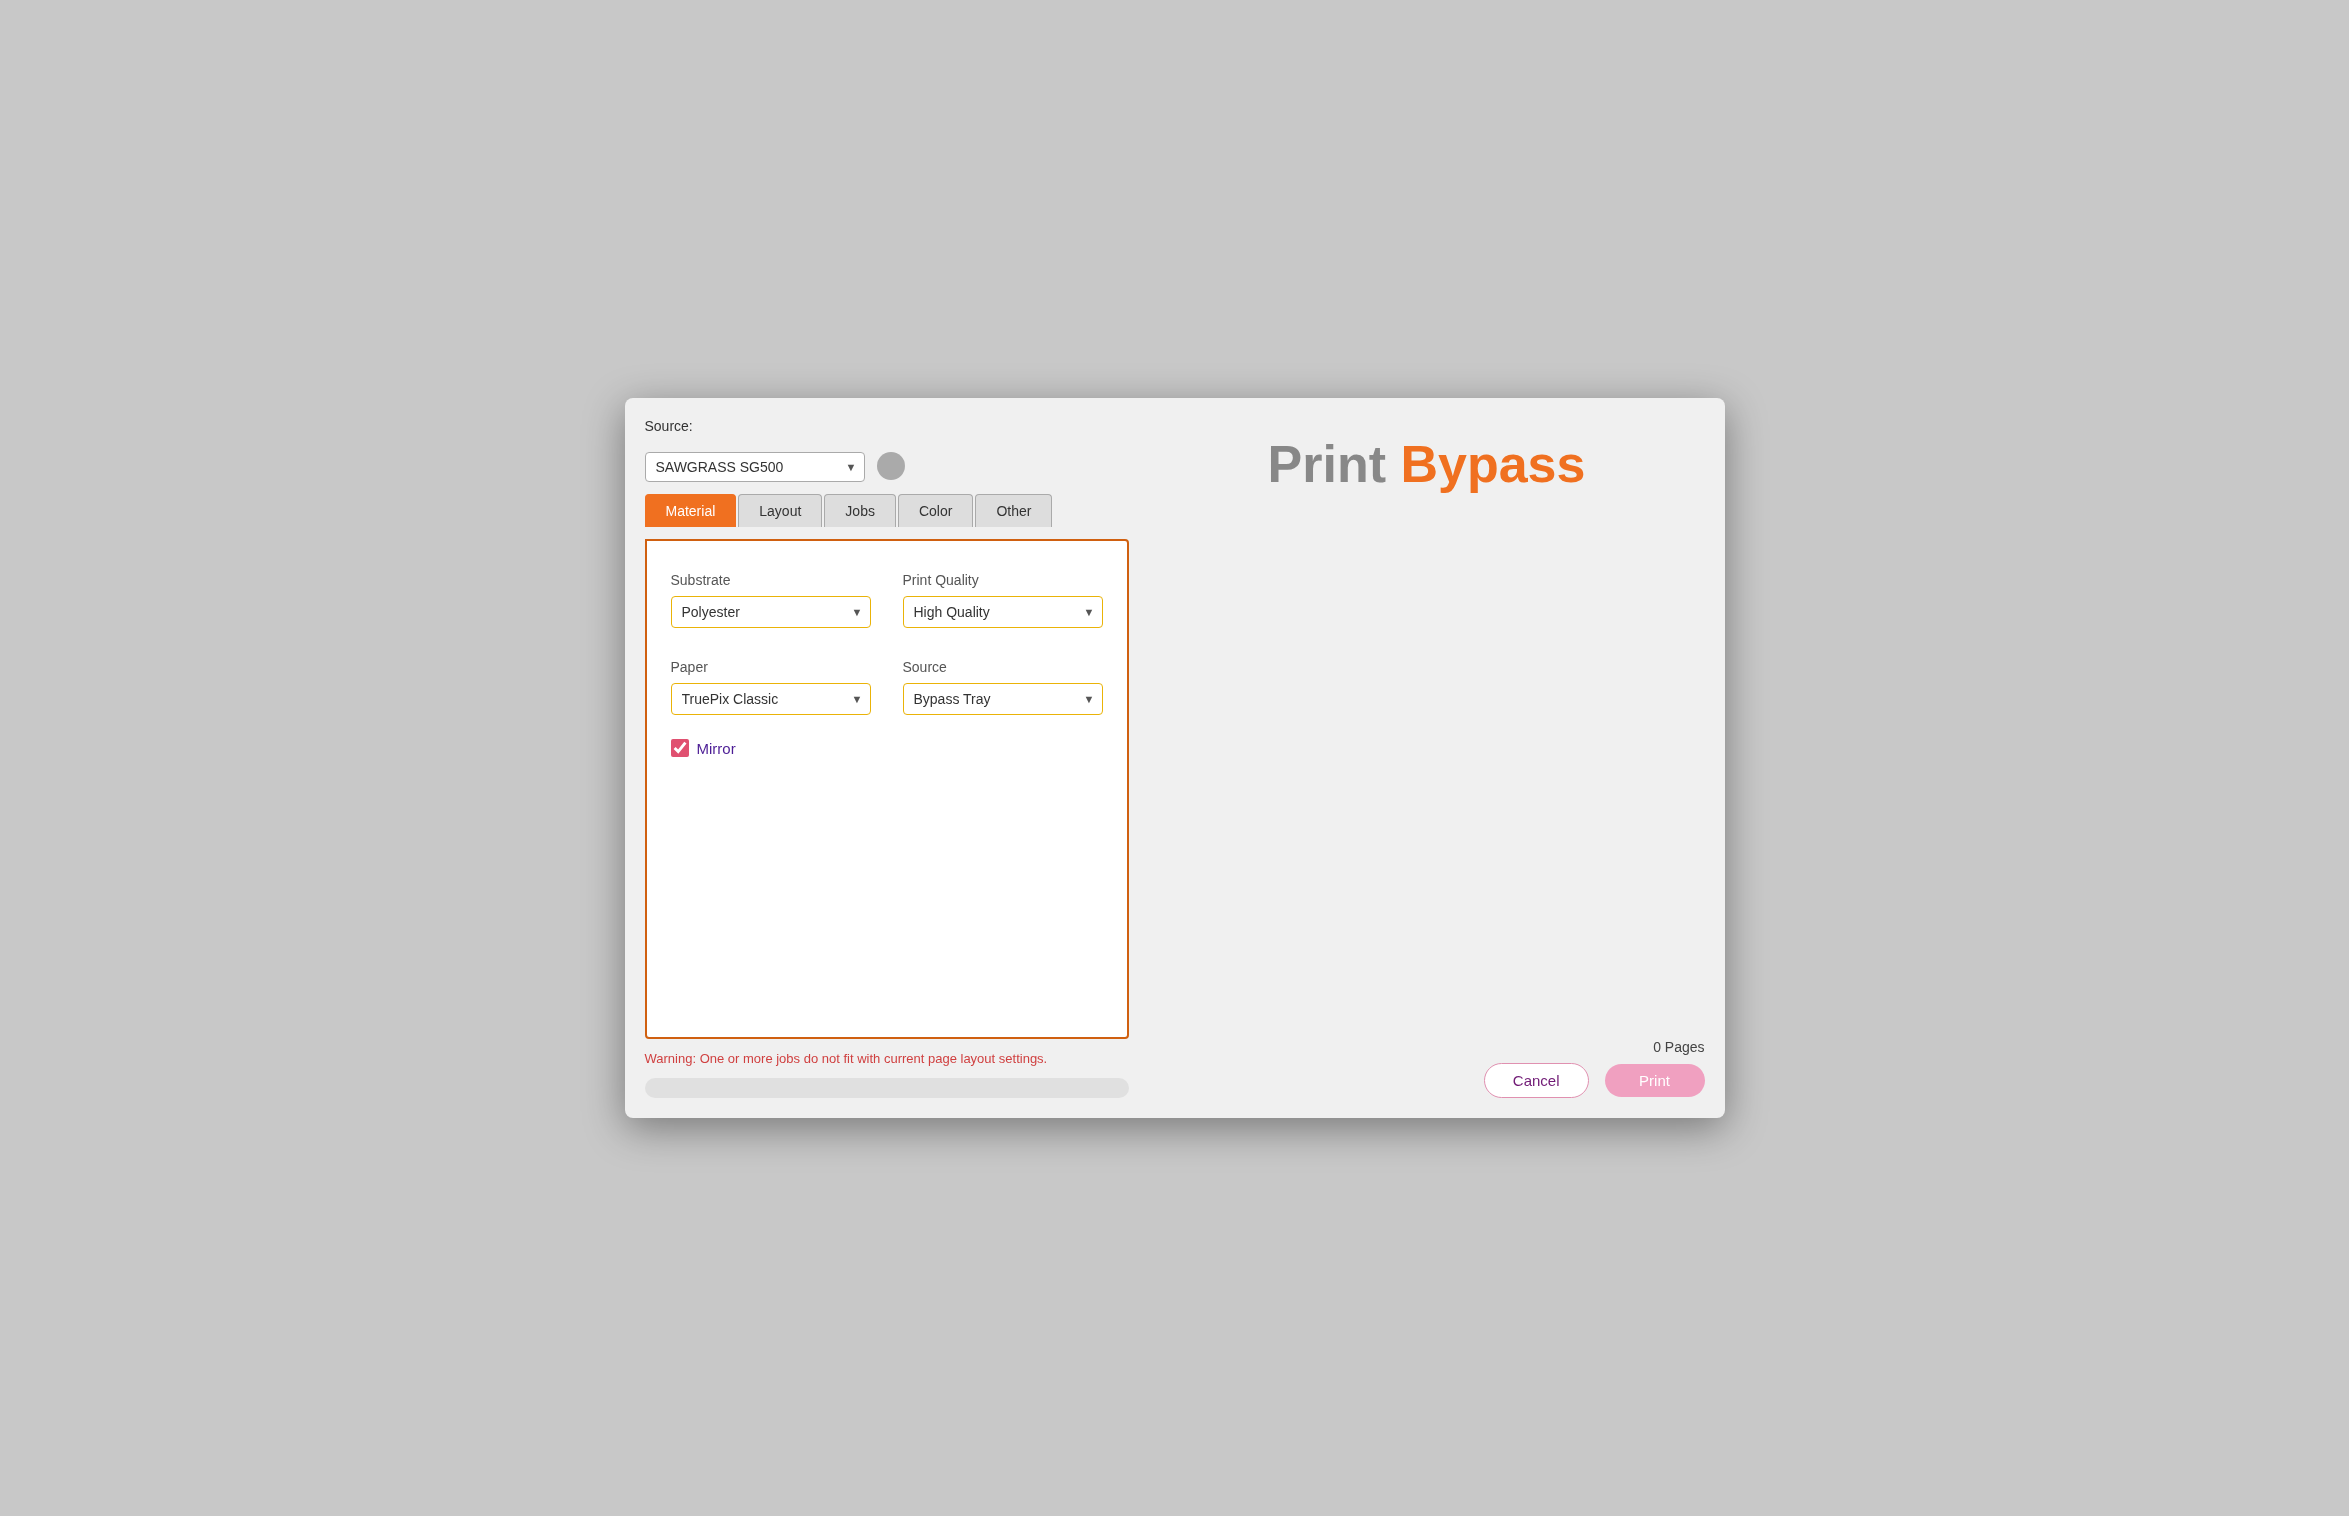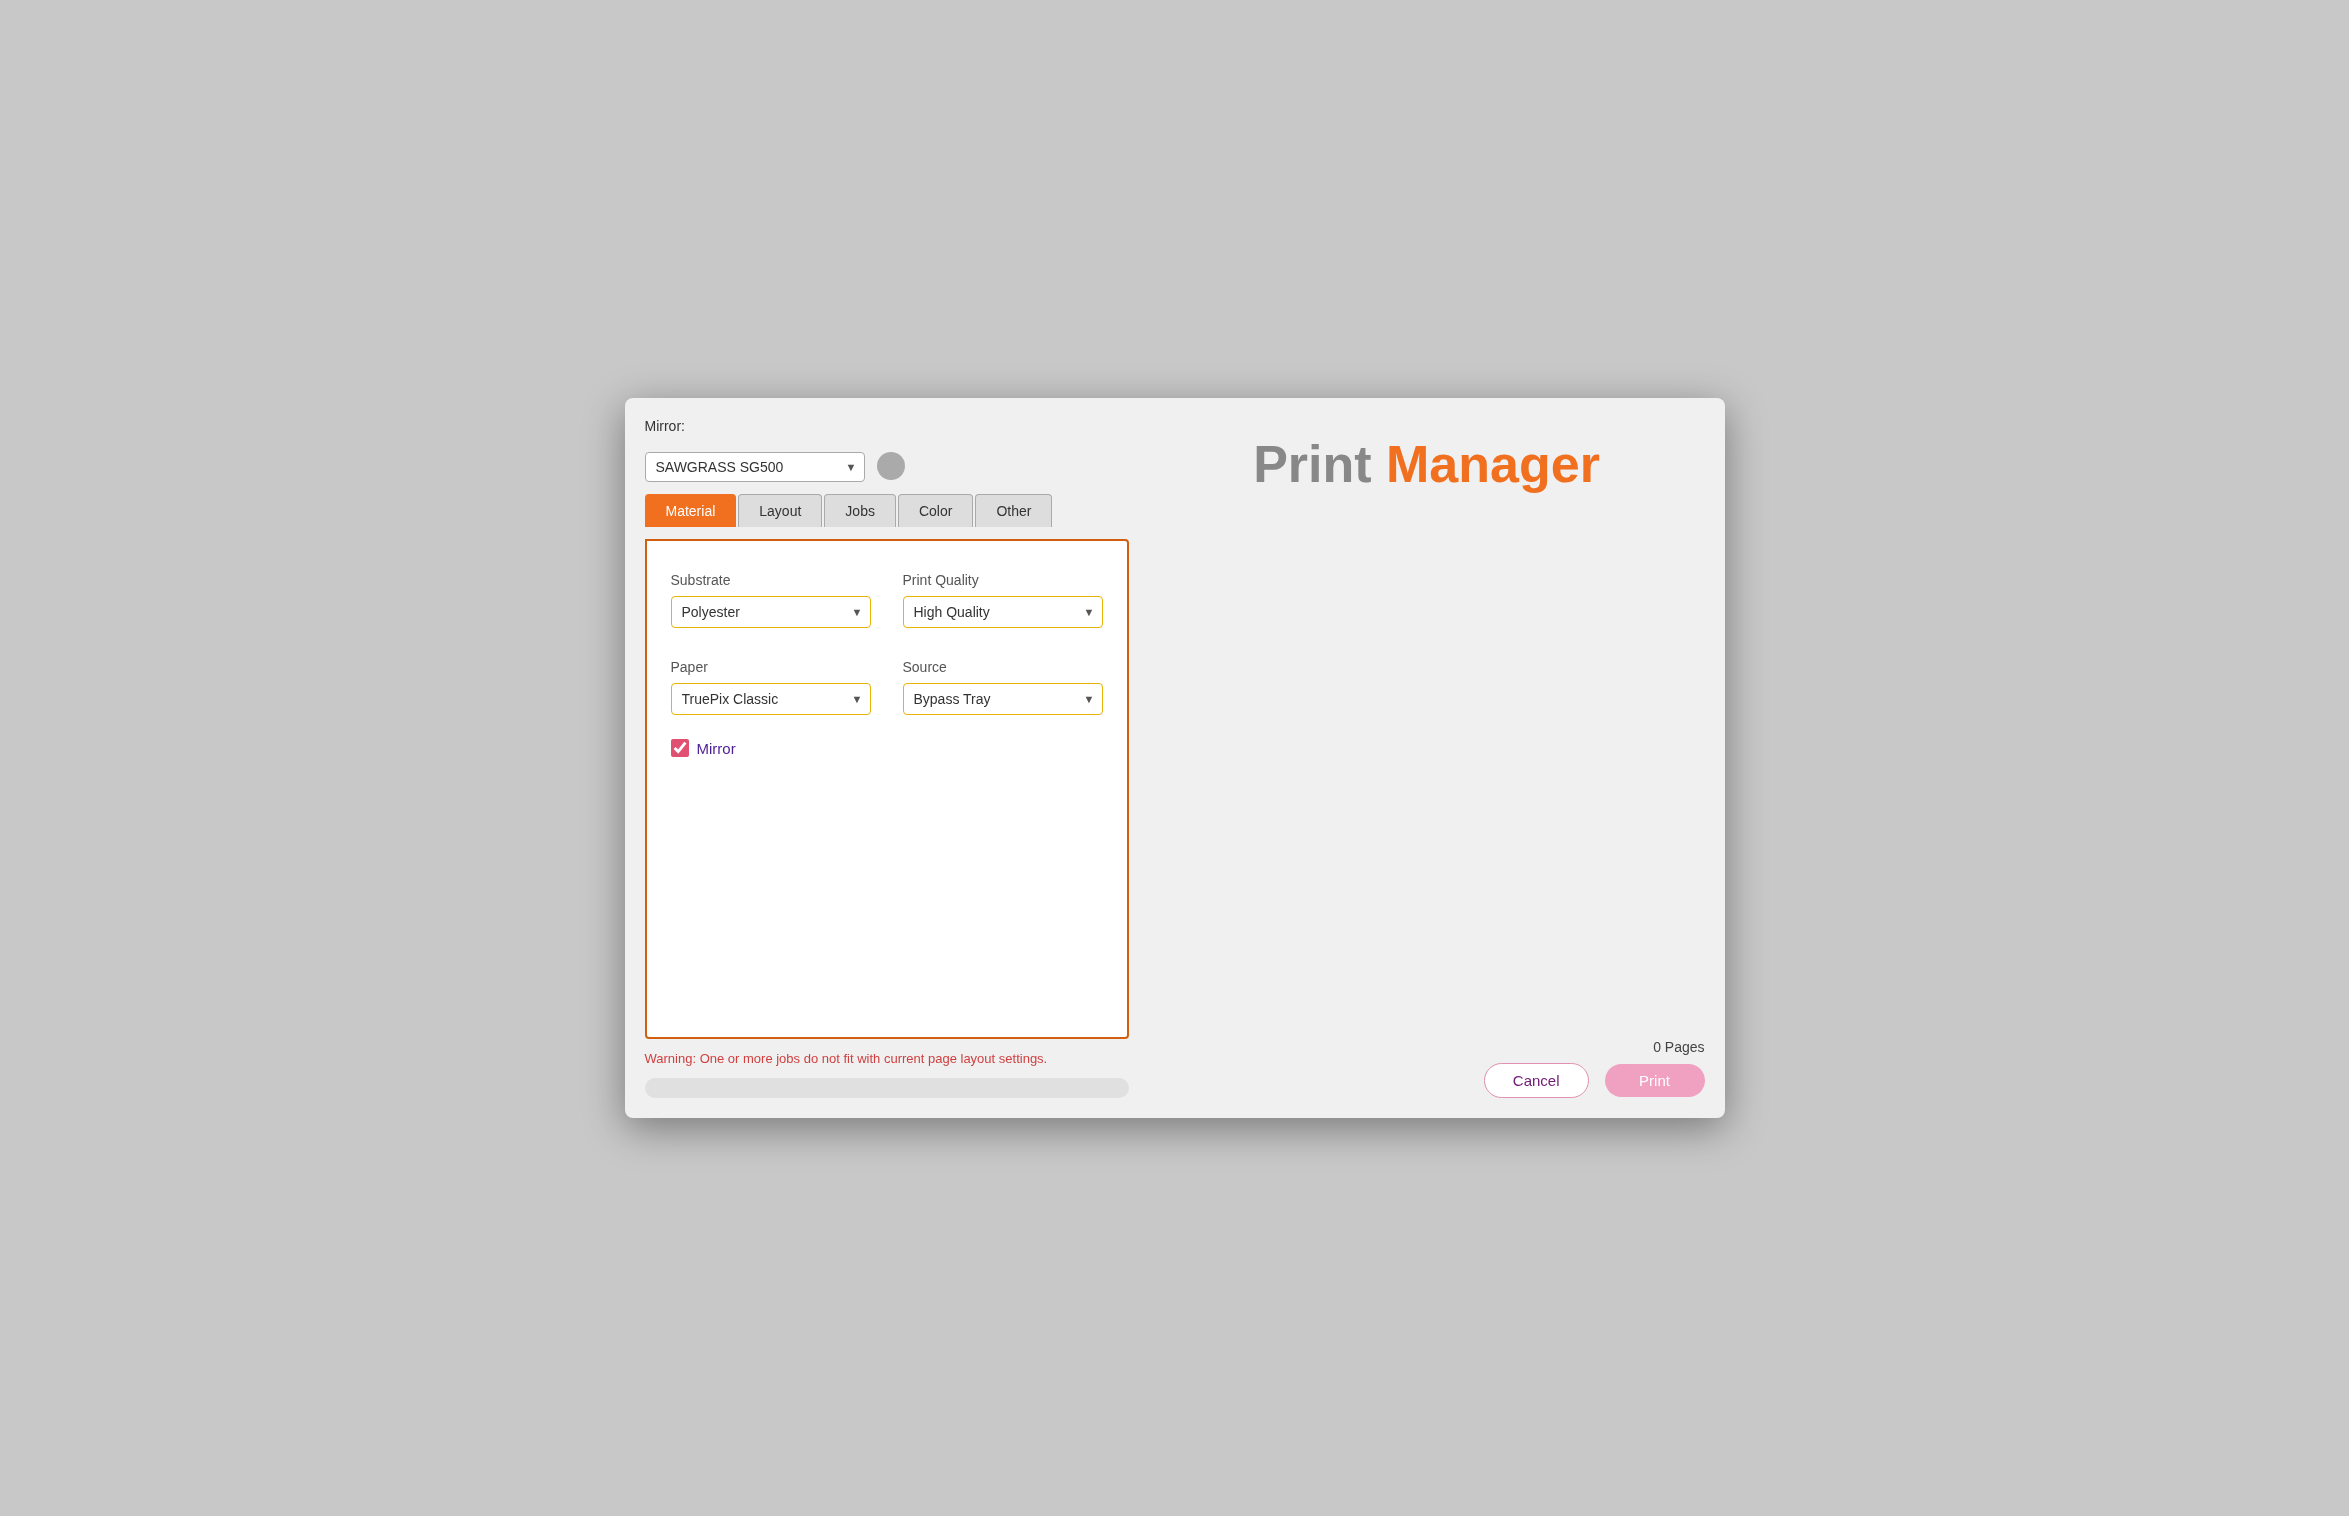--- a/index.html
+++ b/index.html
@@ -300,21 +300,21 @@
 </head>
 <body>
 
 <div class="window">
 
 
   <div class="window-body">
 
     <div class="left-panel">
 
-      <div class="printer-label">Mirror:</div>
+      <div class="printer-label">Source:</div>
       <div class="printer-row">
         <div class="printer-select-wrapper">
           <select class="printer-select">
             <option>SAWGRASS SG500</option>
             <option>SAWGRASS SG1000</option>
           </select>
           <span class="select-arrow">▼</span>
         </div>
         <div class="printer-dot"></div>
       </div>
@@ -397,21 +397,21 @@
 
       <div class="progress-bar-container">
         <div class="progress-bar-fill"></div>
       </div>
     </div>
 
     <div class="right-panel">
 
       <div class="brand-logo">
         <span class="brand-print">Print</span>
-        <span class="brand-manager">Manager</span>
+        <span class="brand-manager">Bypass</span>
       </div>
 
       <div class="right-bottom">
         <div class="pages-count">0 Pages</div>
         <div class="action-buttons">
           <button class="btn-cancel">Cancel</button>
           <button class="btn-print">Print</button>
         </div>
       </div>
     </div>

